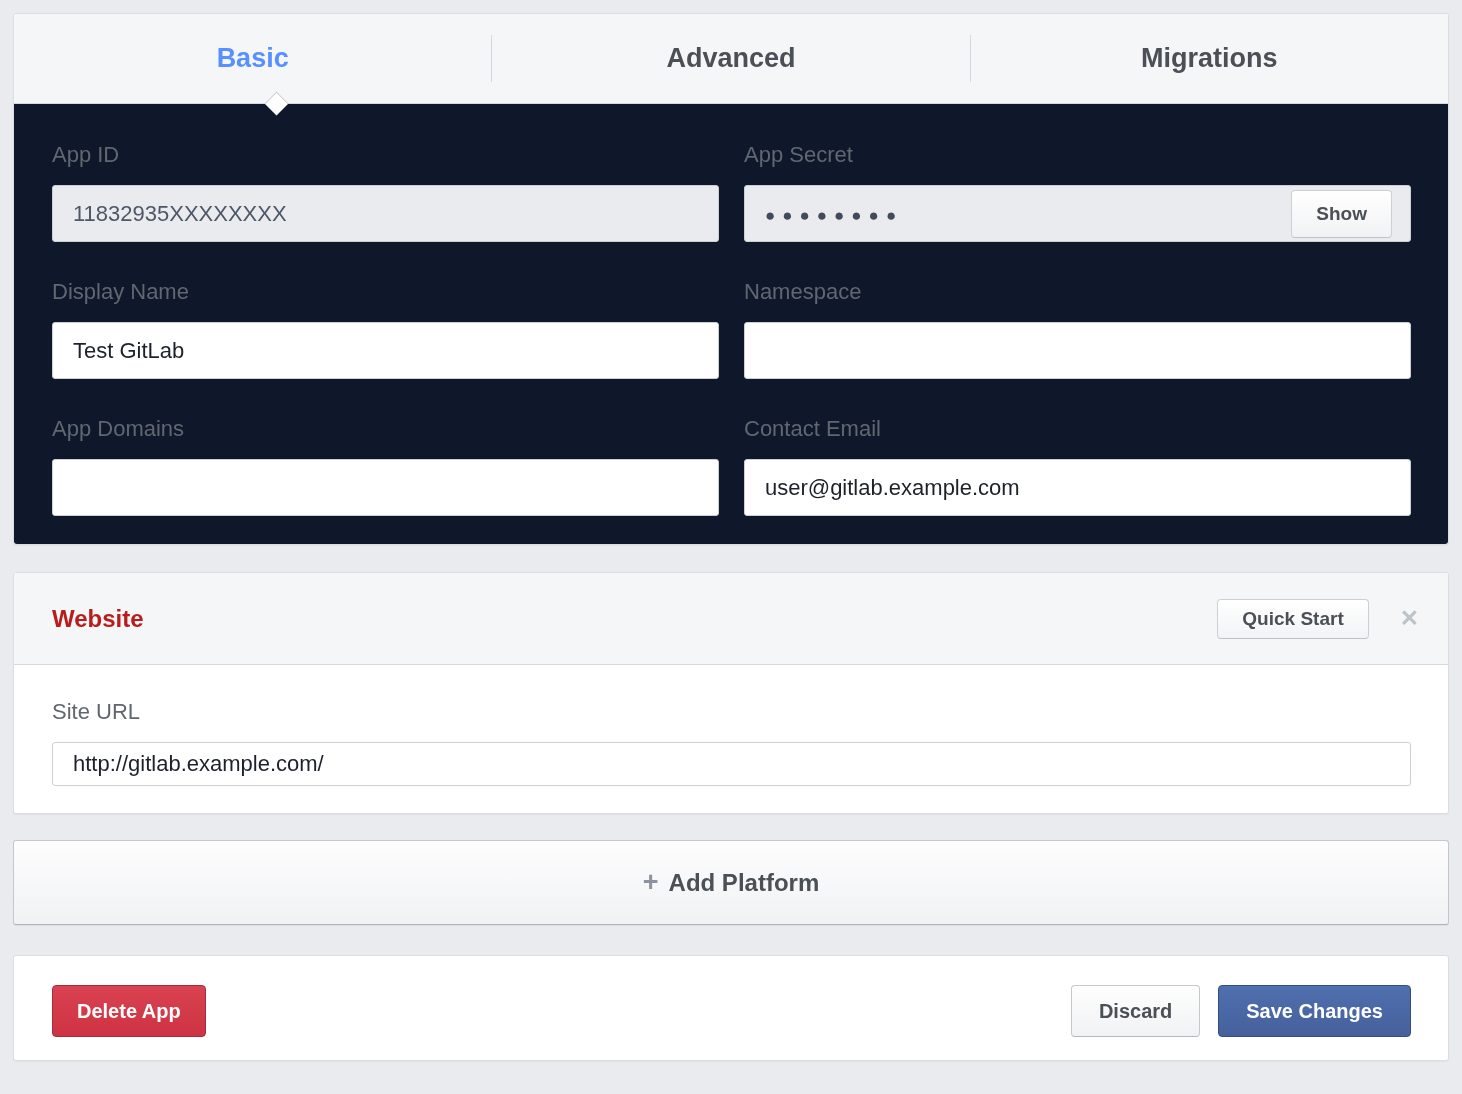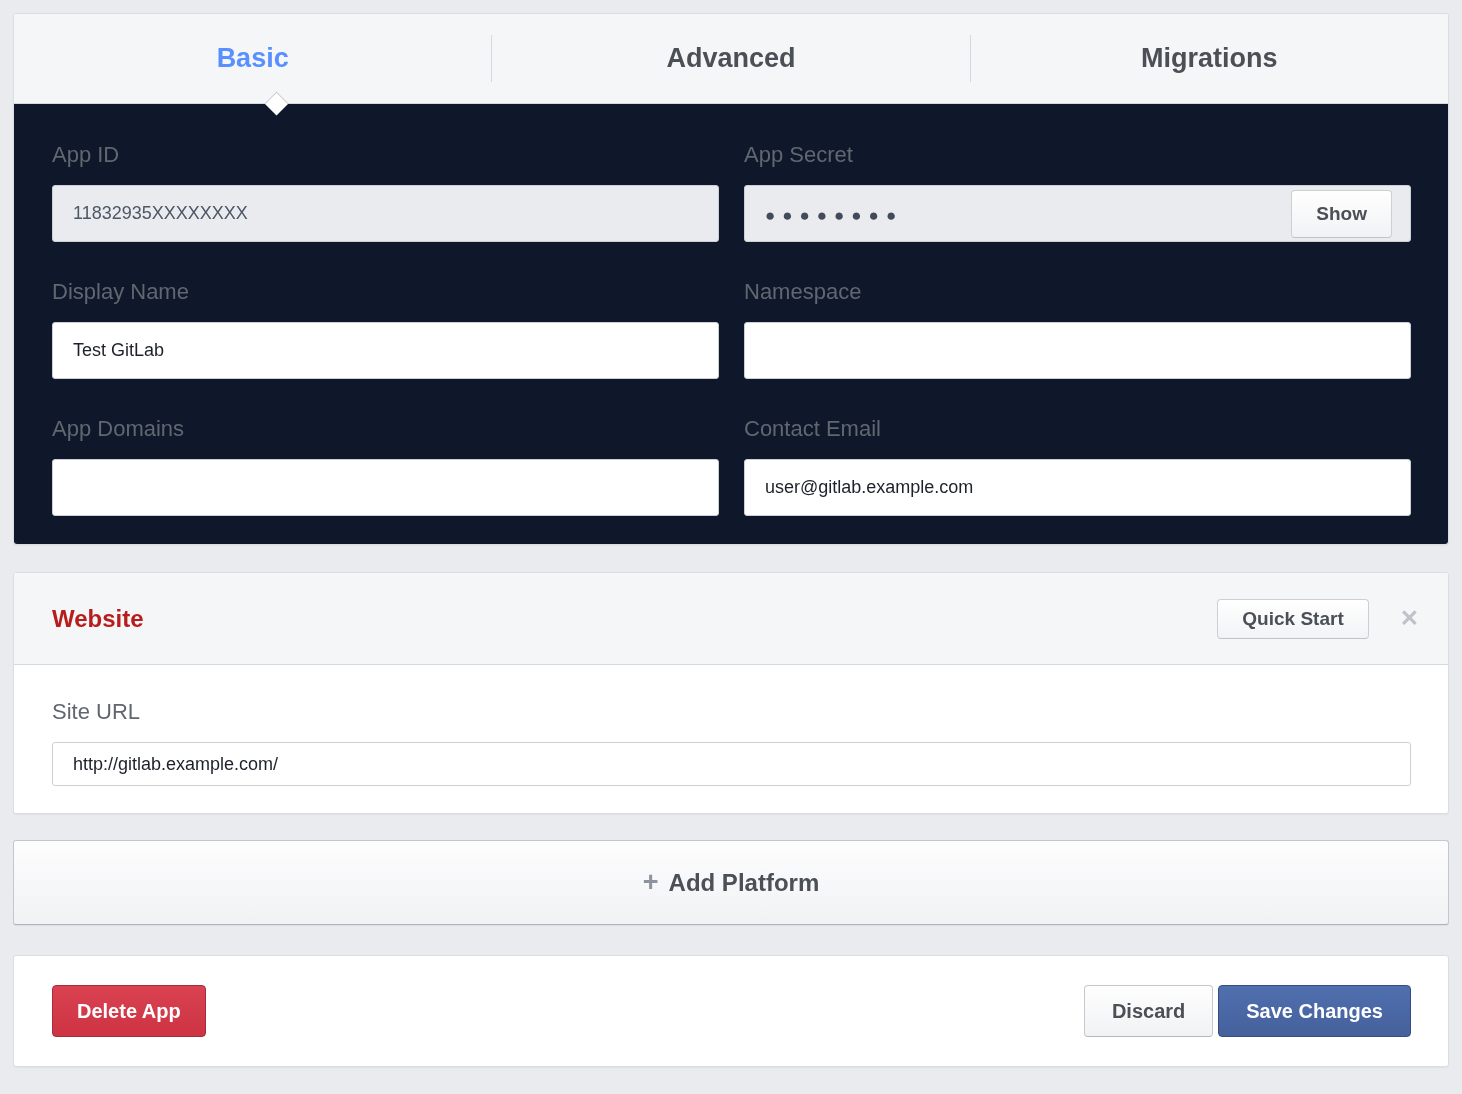--- a/index.html
+++ b/index.html
@@ -65,21 +65,21 @@
     font-size: 22px;
     color: #606770;
     margin-bottom: 17px;
   }
   .text-input {
     width: 100%;
     height: 57px;
     border: 1px solid #ccd0d5;
     border-radius: 3px;
     padding: 0 20px;
-    font-size: 18px;
+    font-size: 22px;
     font-family: "Liberation Sans", sans-serif;
     color: #1d2129;
     background: #fff;
   }
   .text-input:disabled, .text-input.disabled {
     background: #e9ebee;
     color: #4d5766;
   }
   .secret-box {
     position: relative;
@@ -186,21 +186,21 @@
     font-size: 24px;
     font-weight: bold;
     color: #4b4f56;
   }
 
   
   .footer-card {
     margin-top: 30px;
     display: flex;
     align-items: center;
-    padding: 29px 37px 29px 38px;
+    padding: 29px 37px 23px 38px;
   }
   .btn {
     height: 52px;
     border-radius: 4px;
     font-size: 20px;
     font-weight: bold;
     font-family: "Liberation Sans", sans-serif;
     cursor: pointer;
   }
   .delete-btn {
@@ -209,21 +209,21 @@
     border: 1px solid #a52c3b;
     color: #fff;
   }
   .footer-spacer { flex: 1; }
   .discard-btn {
     padding: 0 27px;
     background: linear-gradient(#fefefe, #f1f2f4);
     border: 1px solid #c5c9cf;
     border-bottom-color: #b4b9c0;
     color: #4b4f56;
-    margin-right: 5px;
+    margin-right: 18px;
   }
   .save-btn {
     padding: 0 27px;
     background: linear-gradient(#506fae, #45619d);
     border: 1px solid #344e80;
     color: #fff;
   }
 </style>
 </head>
 <body>

